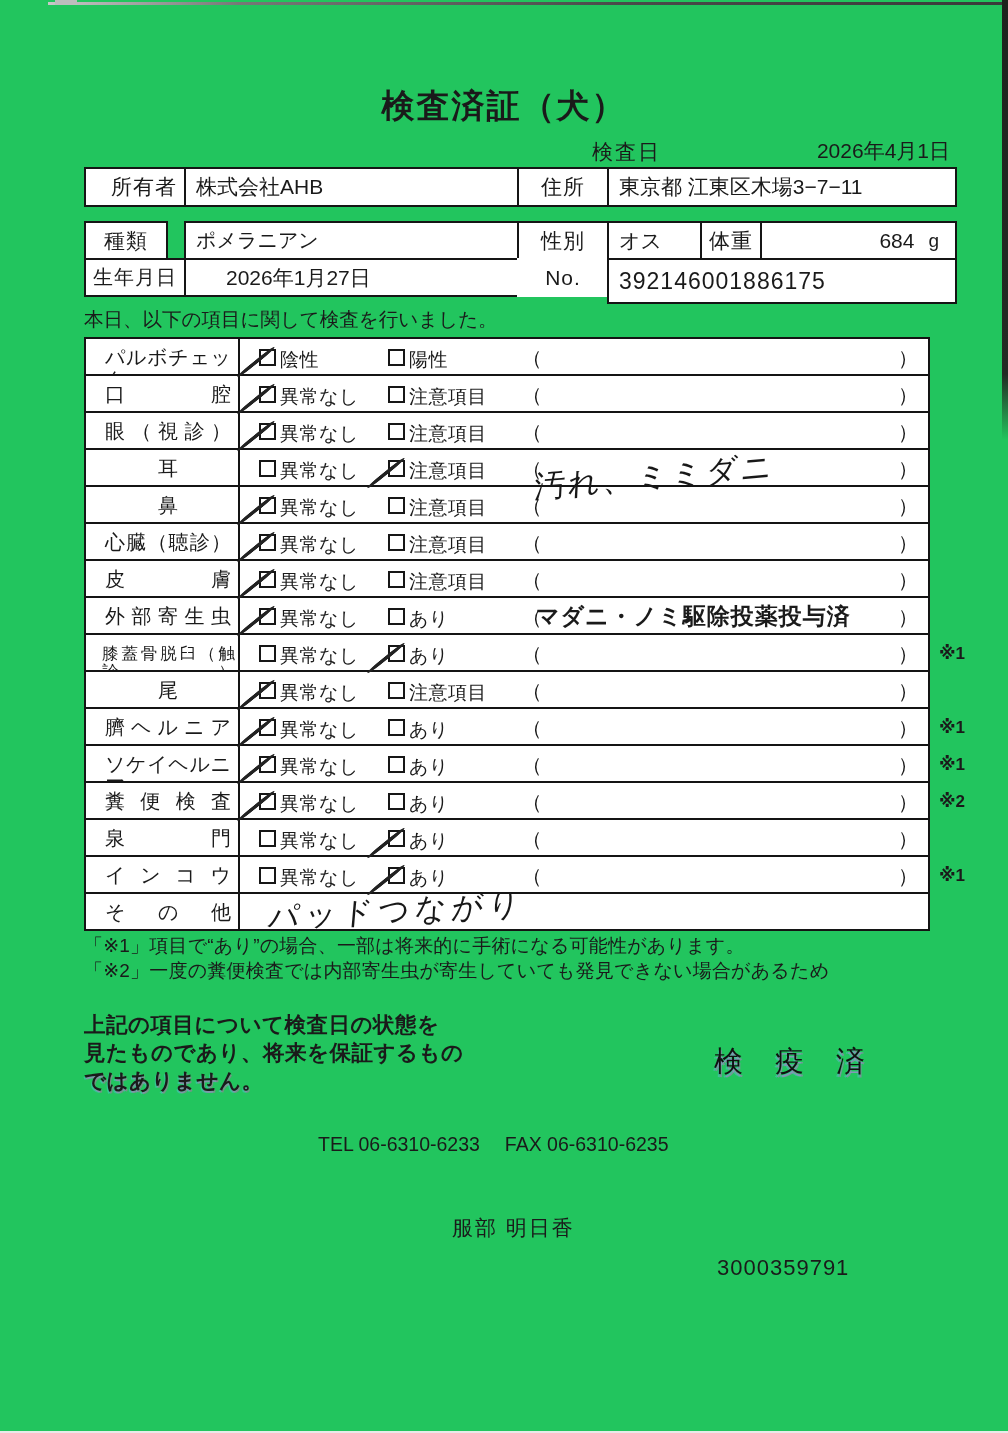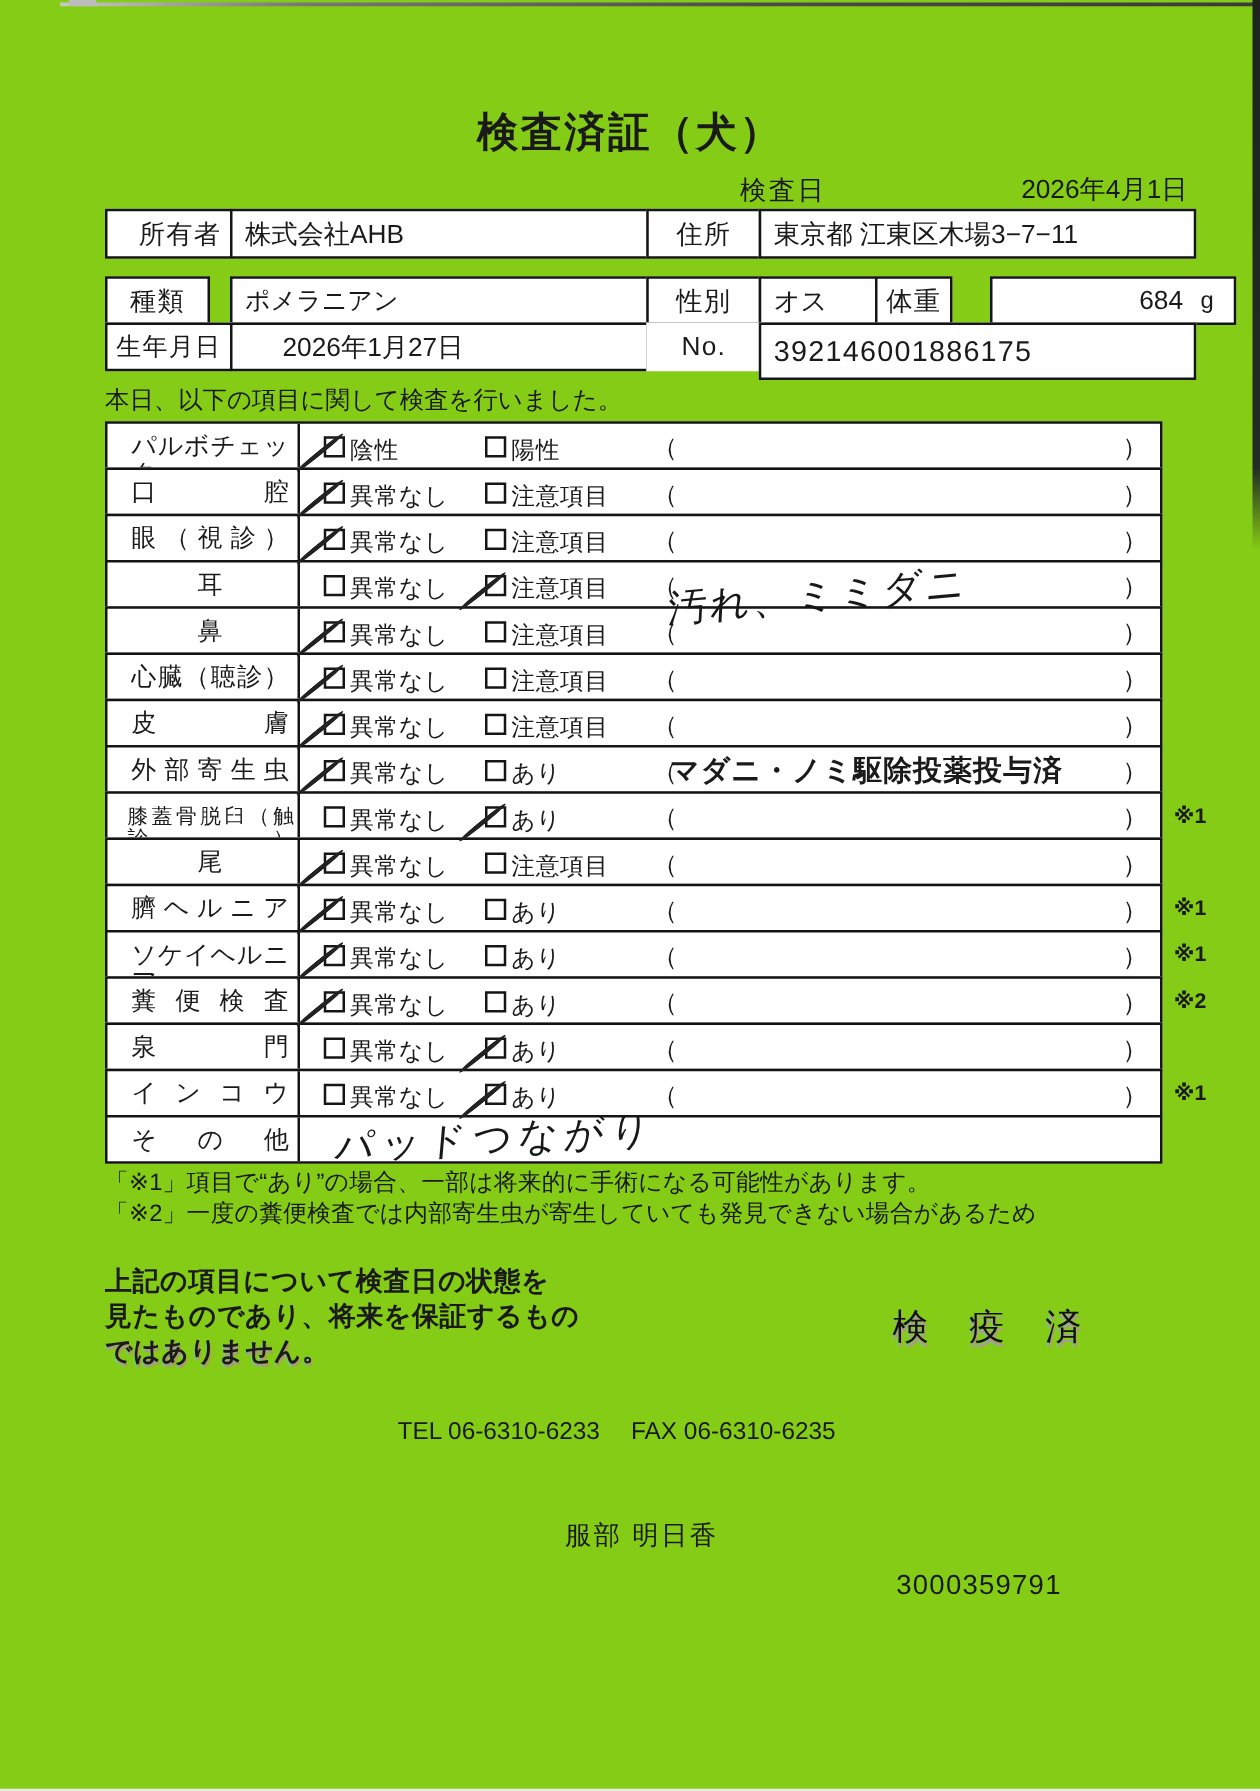--- a/index.html
+++ b/index.html
@@ -1,35 +1,35 @@
 <!DOCTYPE html>
 <html><head>
 <meta charset="utf-8">
 <style>
   html,body{margin:0;padding:0;background:#ffffff;}
-  #page{position:relative;width:1008px;height:1433px;background:#84cc16;overflow:hidden;
+  #page{position:relative;width:1008px;height:1433px;background:#22c55e;overflow:hidden;
         font-family:"Liberation Sans","DejaVu Sans",sans-serif;color:#1a1a1a;}
   
   .scan-top{position:absolute;left:48px;top:2px;width:960px;height:3px;
             background:linear-gradient(to right,#c8c8c8,#777 20%,#4a4a4a 60%,#3a3a3a);}
   .scan-top-tick{position:absolute;left:55px;top:0;width:22px;height:5px;background:#bdbdbd;}
   .scan-right{position:absolute;right:0;top:0;width:6px;height:440px;
               background:linear-gradient(to bottom,#1d241d 0%,#232b23 85%,rgba(35,43,35,0) 100%);}
   .scan-bottom{position:absolute;left:0;bottom:0;width:100%;height:2px;background:#e9e9e9;}
 
   .title{position:absolute;left:0;top:84px;width:1008px;text-align:center;
          font-size:33px;font-weight:600;letter-spacing:2px;}
   .date-label{position:absolute;left:592px;top:138px;font-size:21px;letter-spacing:2px;}
   .date-value{position:absolute;left:700px;top:137px;width:250px;text-align:right;font-size:21px;}
 
   .cell{position:absolute;border:2px solid #151515;box-sizing:border-box;background:#fff;
         display:flex;align-items:center;font-size:21px;}
   .cell.lab{justify-content:center;letter-spacing:1px;}
   .cell.val{padding-left:10px;}
-  .cell.val-right{justify-content:flex-end;padding-right:16px;margin-left:32px;}
+  .cell.val-right{justify-content:flex-end;padding-right:16px;}
   .unit{margin-left:14px;font-size:19px;}
 
   .intro{position:absolute;left:84px;top:306px;font-size:19.5px;}
 
   #checklist{position:absolute;left:84px;top:337px;width:846px;}
   .check-row{position:relative;height:39px;margin-top:-2px;border:2px solid #141414;
              box-sizing:border-box;width:846px;background:#fff;}
   .check-row:first-child{margin-top:0;}
   .row-label{position:absolute;left:14px;top:0;bottom:0;width:140px;border-right:2px solid #141414;
              box-sizing:border-box;padding:7px 7px 0 5px;font-size:20px;line-height:1.1;}

